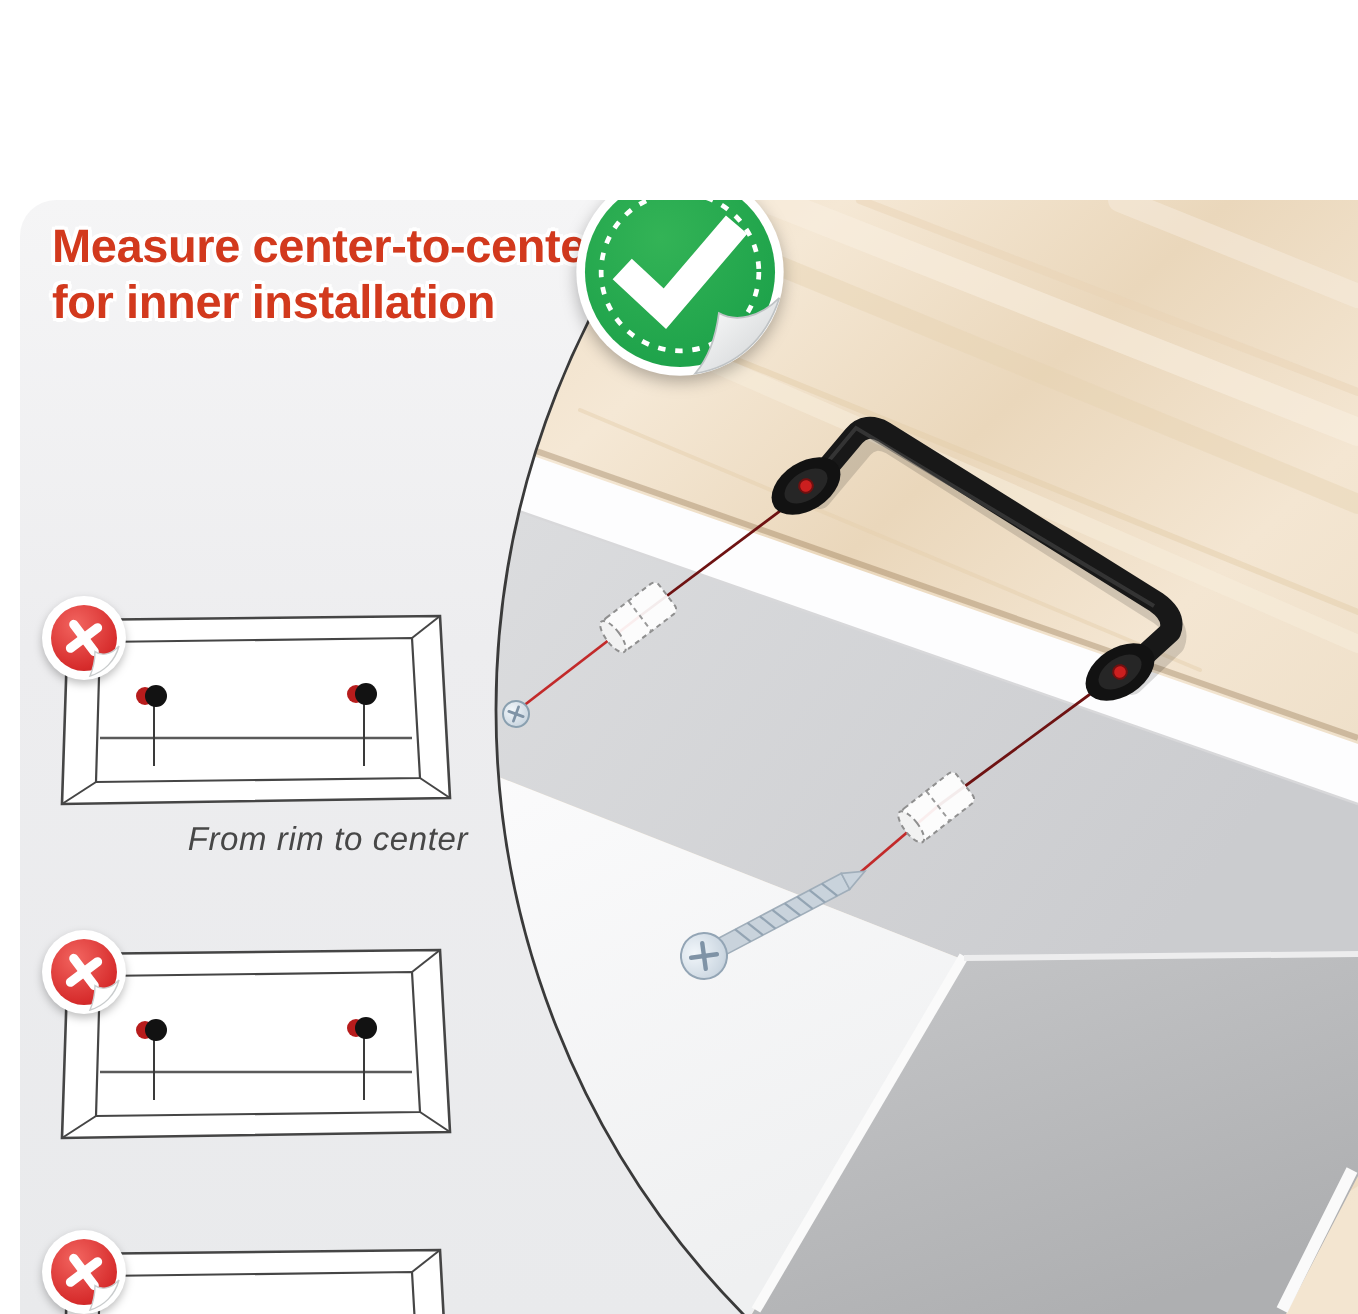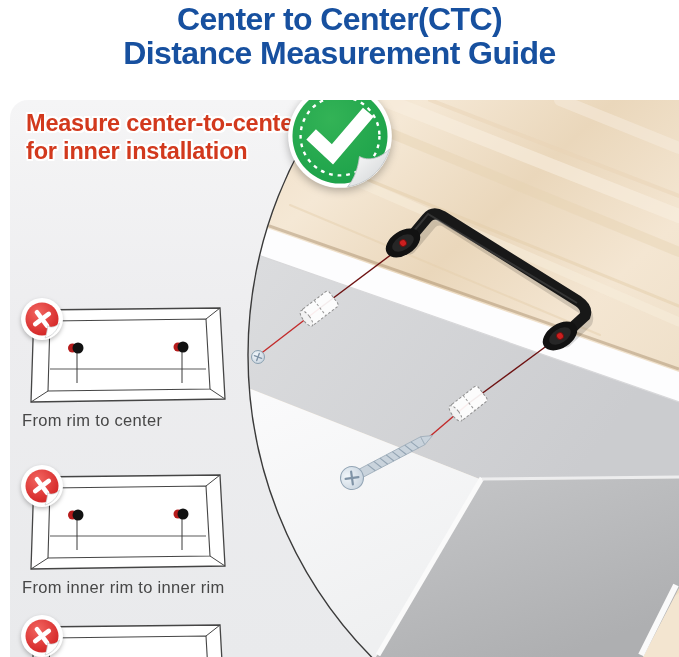--- a/index.html
+++ b/index.html
@@ -30,38 +30,34 @@
   .scene{position:absolute;left:0;top:0;width:669px;height:557px;}
   
   .sticker{
     position:absolute;left:276px;top:-18px;width:108px;height:108px;z-index:7;
     filter:drop-shadow(0 3px 4px rgba(0,0,0,.28));
   }
   
   .card{position:absolute;left:12px;width:216px;height:132px;z-index:5;}
   .card .diagram{position:absolute;left:0;top:0;width:212px;height:104px;}
   .card .caption{
-    position:absolute;left:0;top:106px;width:212px;text-align:left;
-    color:#474747;font-size:16.5px;letter-spacing:.3px;
+    position:absolute;left:0;top:106px;width:212px;text-align:right;
+    color:#474747;font-size:16.5px;letter-spacing:.3px;font-style:italic;
   }
   .badge{
     position:absolute;left:-2px;top:-8px;width:44px;height:44px;z-index:8;
     filter:drop-shadow(0 2px 2px rgba(0,0,0,.25));
   }
   .card1{top:205px;} .card2{top:372px;} .card3{top:522px;}
 </style>
 </head>
 <body>
 
 <div class="stage">
 
-  <div class="title">
-    <div>Center to Center(CTC)</div>
-    <div>Distance Measurement Guide</div>
-  </div>
 
   <div class="panel">
 
     <svg class="scene" viewBox="10 100 669 557" aria-hidden="true">
       <defs>
         <linearGradient id="wood" x1="0" y1="0" x2="1" y2="0.9">
           <stop offset="0" stop-color="#f6ebdb"></stop>
             <stop offset="0.18" stop-color="#eedcc3"></stop>
           <stop offset="0.34" stop-color="#f5e8d5"></stop>
             <stop offset="0.5" stop-color="#ead7bb"></stop>
@@ -278,21 +274,20 @@
         <svg viewBox="0 0 44 44" width="44" height="44" aria-hidden="true">
           <circle cx="22" cy="22" r="21" fill="#ffffff"></circle>
           <circle cx="22" cy="22" r="16.5" fill="url(#rd1)"></circle>
           <g stroke="#ffffff" stroke-width="4.6" stroke-linecap="round" transform="rotate(8 22 22)">
             <line x1="16" y1="16" x2="28" y2="28"></line>
               <line x1="28" y1="16" x2="16" y2="28"></line>
           </g>
           <path d="M25,41 C32,39 37.5,33.5 39.5,26 C35.5,30.5 30.5,31 27.5,28.8 C27.5,33.5 26.5,37.5 25,41 Z" fill="#ffffff" stroke="#c9cccd" stroke-width="0.7"></path>
         </svg>
       </div>
-      <div class="caption">From inner rim to inner rim</div>
     </div>
 
     <div class="card card3">
       <svg class="diagram" viewBox="0 0 212 104" aria-hidden="true">
         <polygon points="12,5 198,3 203,94 9,97" fill="#ffffff" stroke="#454545" stroke-width="1.3"></polygon>
         <polygon points="28,16 184,14 188,84 26,86" fill="#ffffff" stroke="#454545" stroke-width="1.1"></polygon>
         <g stroke="#454545" stroke-width="1">
           <line x1="12" y1="5" x2="28" y2="16"></line>
             <line x1="198" y1="3" x2="184" y2="14"></line>
           <line x1="203" y1="94" x2="188" y2="84"></line>

